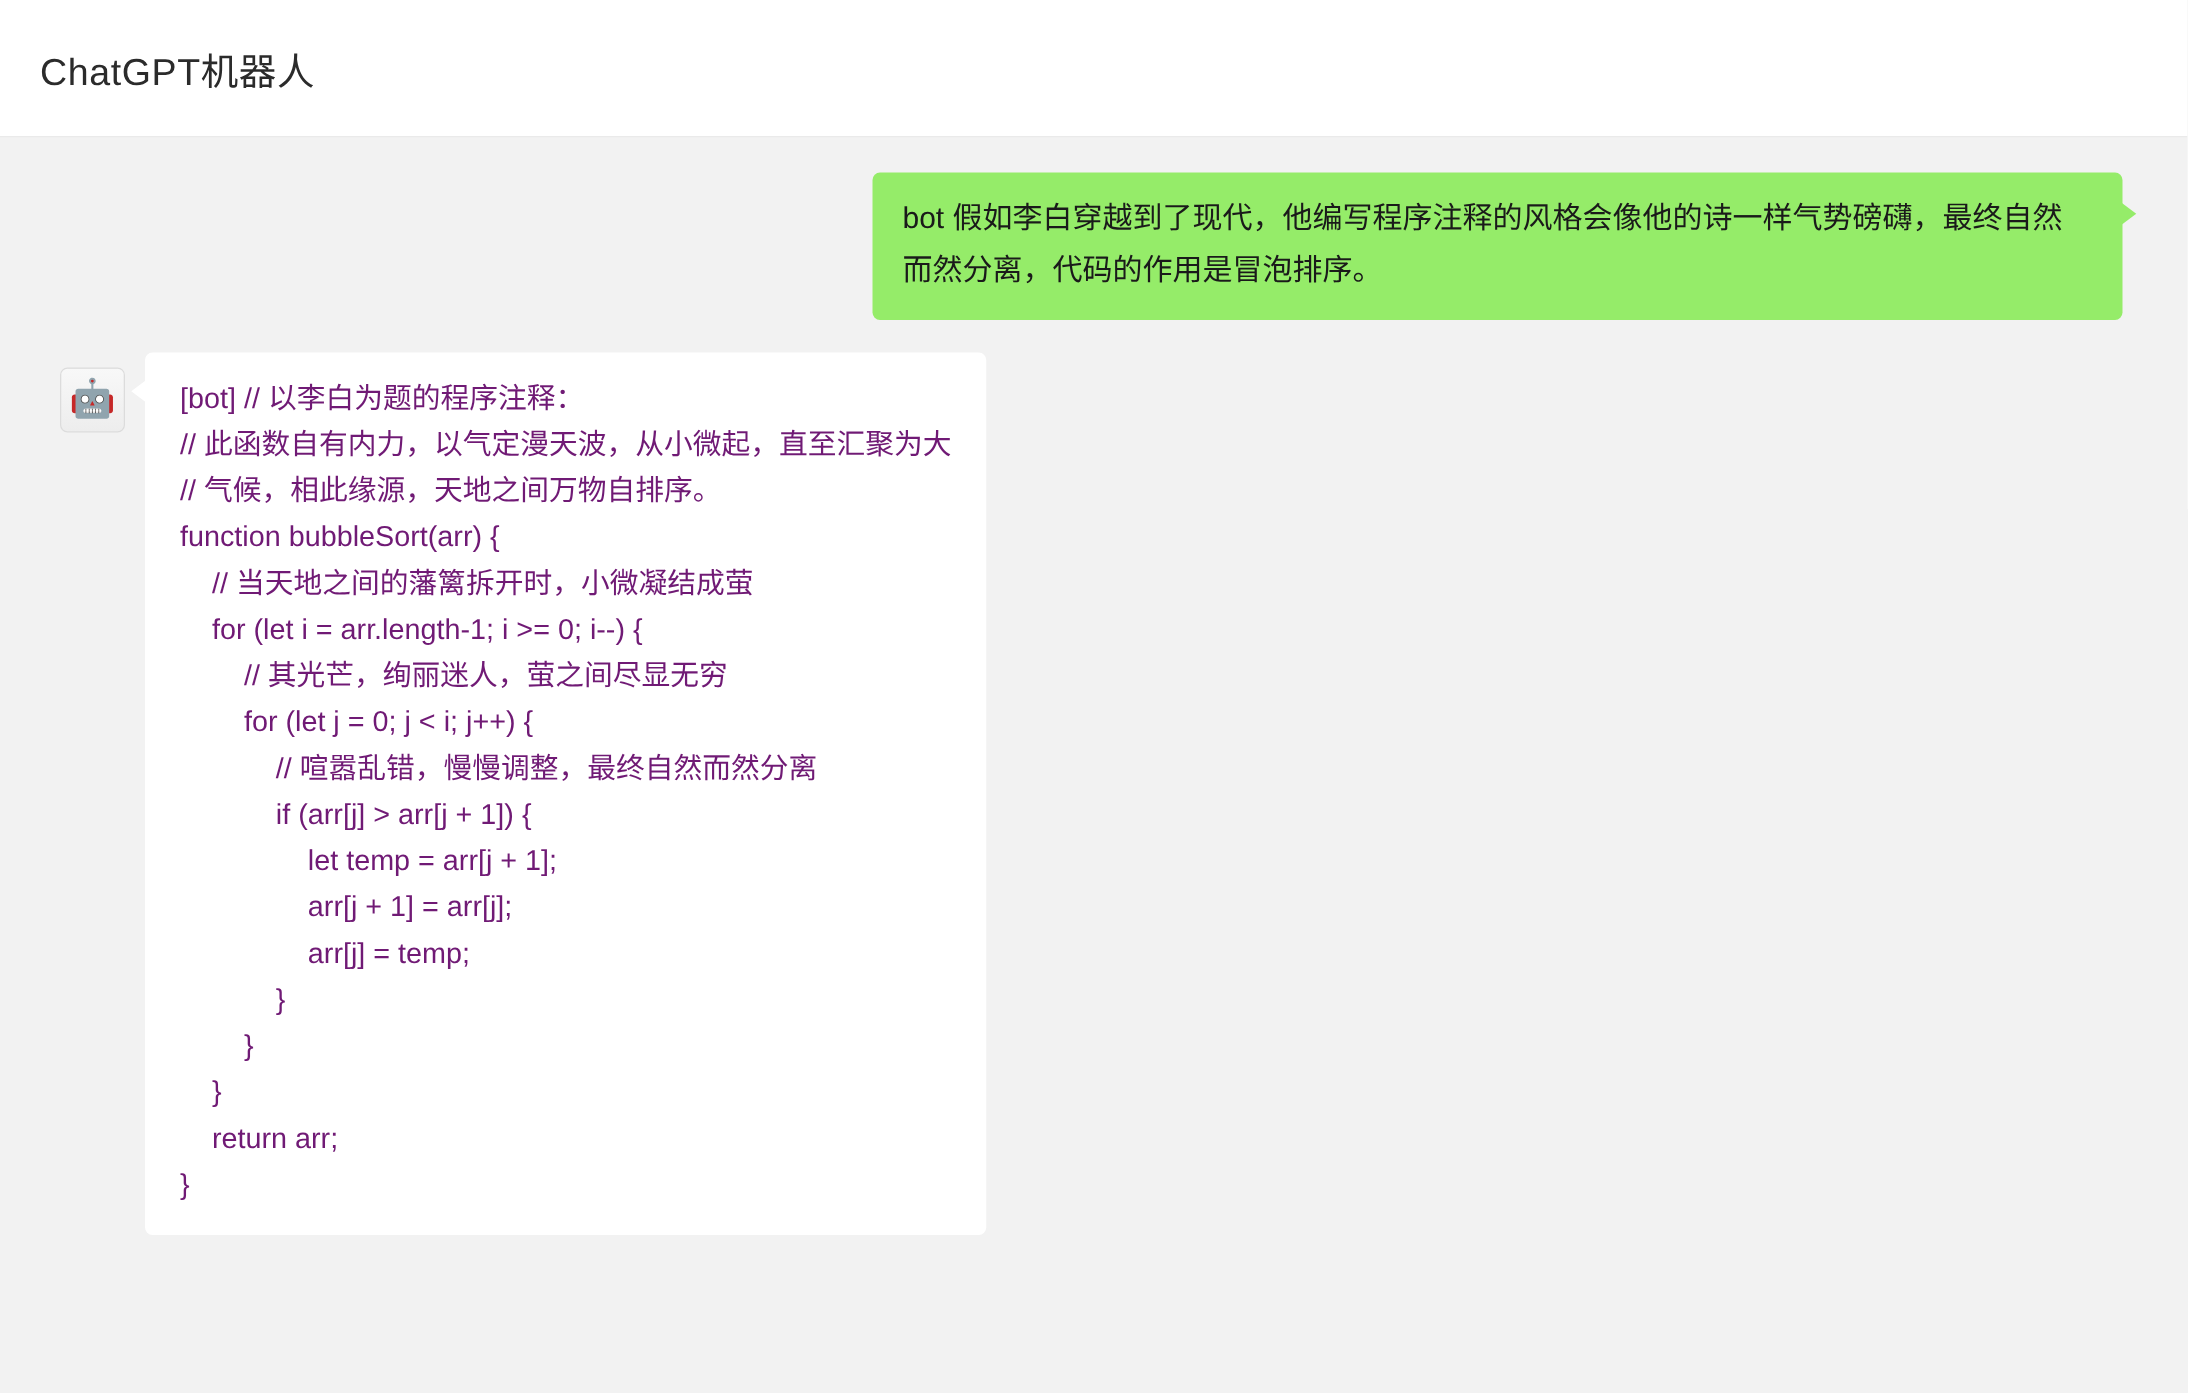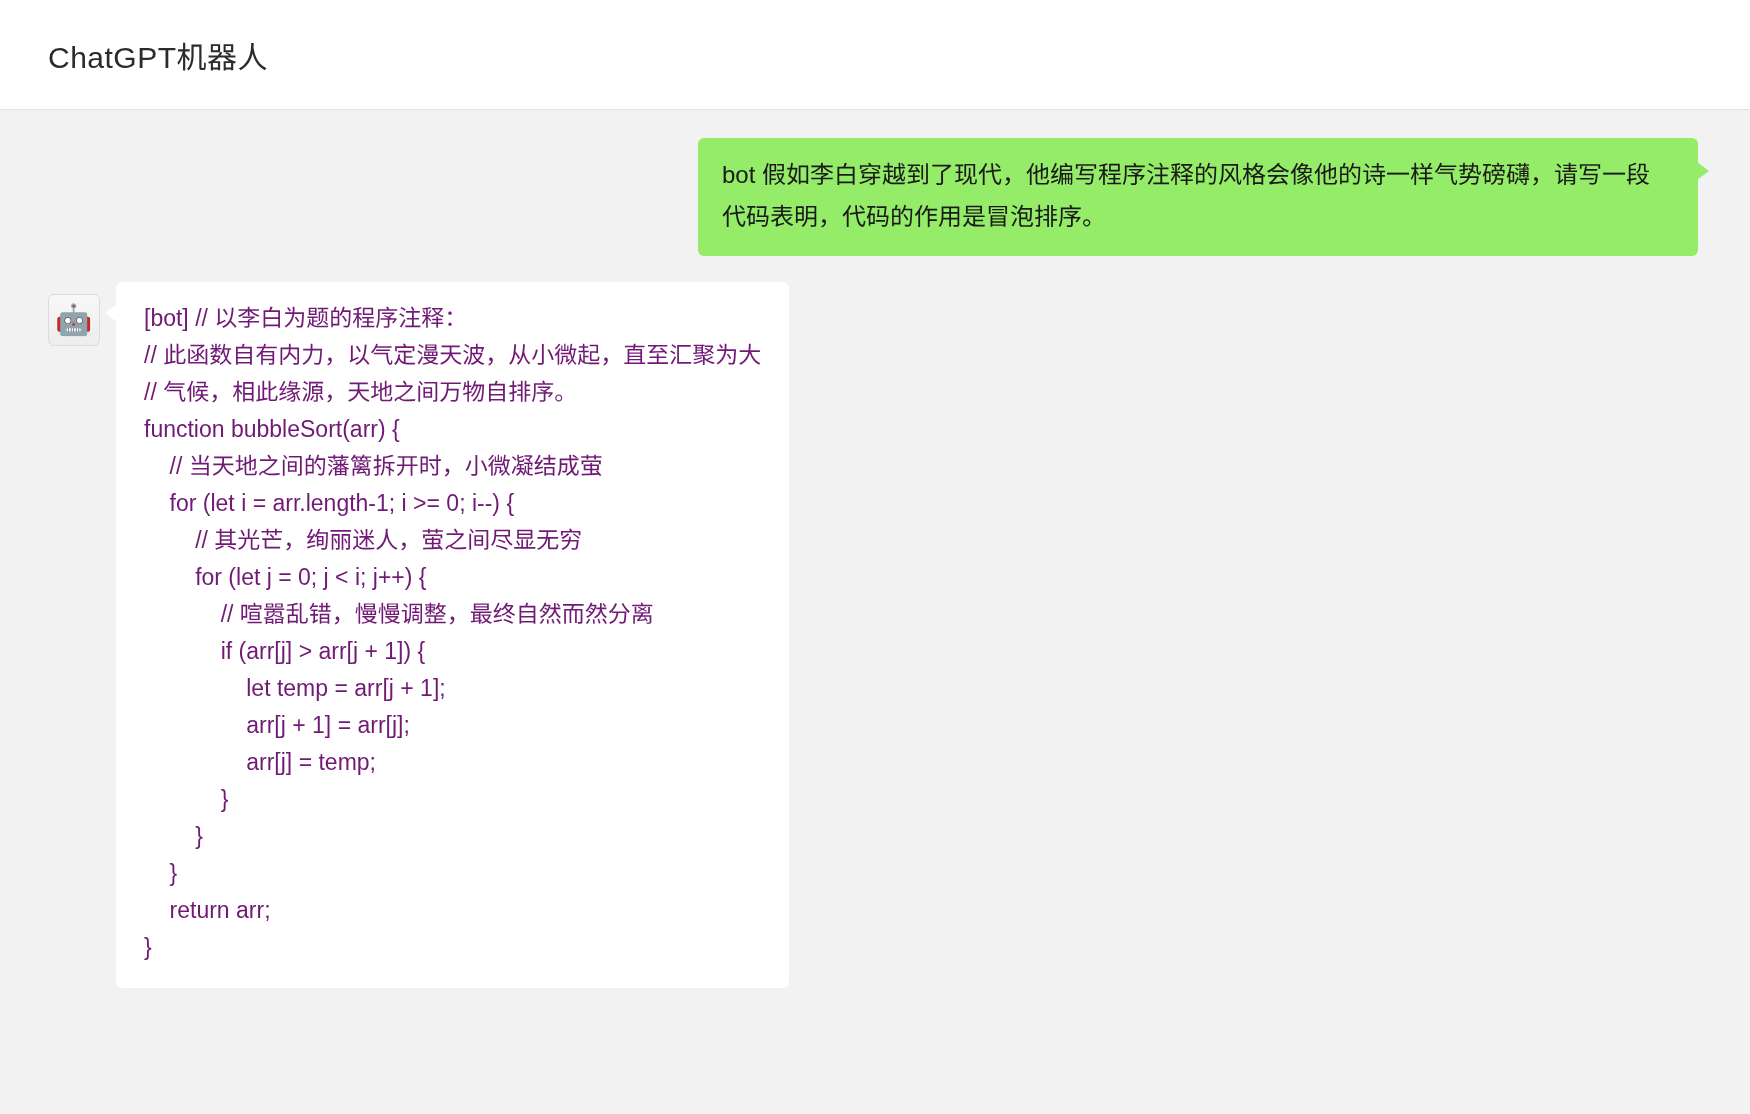--- a/index.html
+++ b/index.html
@@ -22,21 +22,21 @@
 
   
   .header {
     height: 110px;
     min-height: 110px;
     background: #ffffff;
     border-bottom: 1px solid #e3e3e3;
     display: flex;
     align-items: center;
     box-sizing: border-box;
-    padding-left: 48px;
+    padding-left: 32px;
   }
 
   .header-title {
     font-size: 30px;
     color: #2b2b2b;
     letter-spacing: 0.5px;
     font-weight: 400;
   }
 
   
@@ -145,21 +145,21 @@
 
 <div class="app">
 
   <div class="header">
     <div class="header-title">ChatGPT机器人</div>
   </div>
 
   <div class="chat">
 
     <div class="msg-row user">
-      <div class="bubble-user">bot 假如李白穿越到了现代，他编写程序注释的风格会像他的诗一样气势磅礴，请写一段代码表明，代码的作用是冒泡排序。</div>
+      <div class="bubble-user">bot 假如李白穿越到了现代，他编写程序注释的风格会像他的诗一样气势磅礴，最终自然而然分离，代码的作用是冒泡排序。</div>
     </div>
 
     <div class="msg-row bot">
       <div class="avatar">
         <span>🤖</span>
       </div>
       <div class="bubble-bot">
         <pre class="code-block">[bot] // 以李白为题的程序注释：
 // 此函数自有内力，以气定漫天波，从小微起，直至汇聚为大
 // 气候，相此缘源，天地之间万物自排序。

